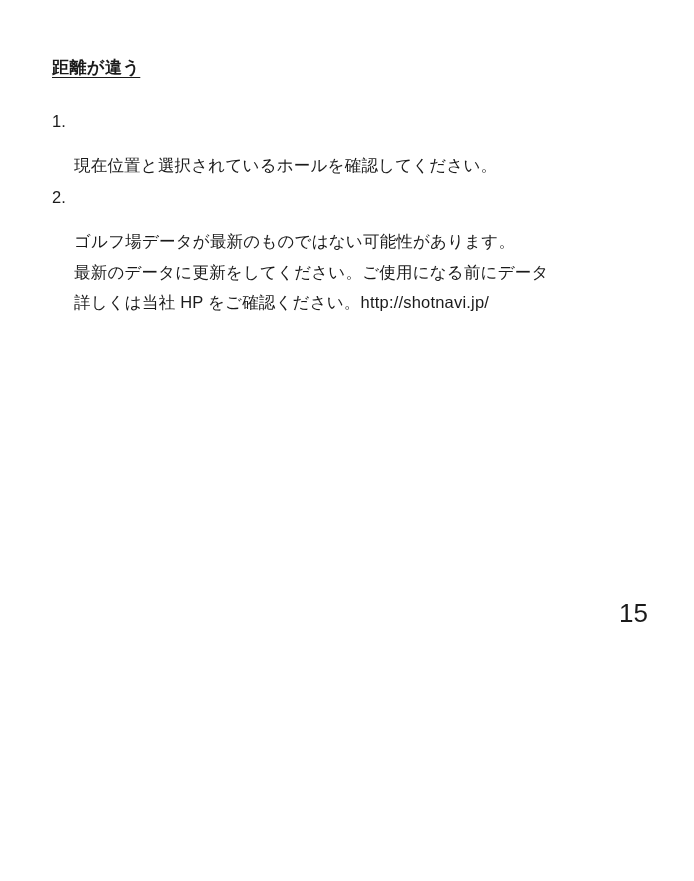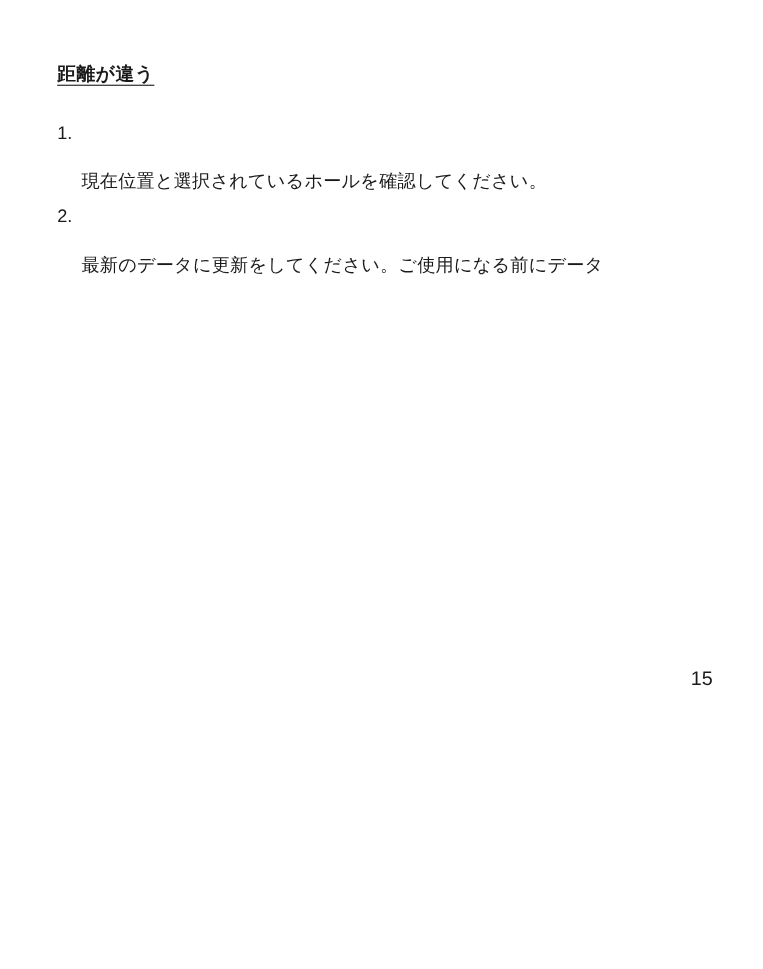--- a/index.html
+++ b/index.html
@@ -58,21 +58,21 @@
     margin-top: 44px;
   }
   .item-line {
     display: block;
     white-space: nowrap;
   }
   .page-number {
     position: absolute;
     right: 46px;
     bottom: 22px;
-    font-size: 18px;
+    font-size: 26px;
     line-height: 1;
     color: #1a1a1a;
   }
 </style>
 </head>
 <body>
 
 <div class="page">
 
   <h1 class="doc-heading">距離が違う</h1>
@@ -82,21 +82,23 @@
     <li class="list-item">
       <span class="item-marker">1.</span>
       <span class="item-body">
         <span class="item-line">現在位置と選択されているホールを確認してください。</span>
       </span>
     </li>
 
     <li class="list-item">
       <span class="item-marker">2.</span>
       <span class="item-body">
+        <span class="item-line">ゴルフ場データが最新のものではない可能性があります。</span>
         <span class="item-line">最新のデータに更新をしてください。ご使用になる前にデータ</span>
+        <span class="item-line">詳しくは当社 HP をご確認ください。http://shotnavi.jp/</span>
       </span>
     </li>
 
   </ol>
 
   <div class="page-number">15</div>
 
 </div>
 
 </body></html>

